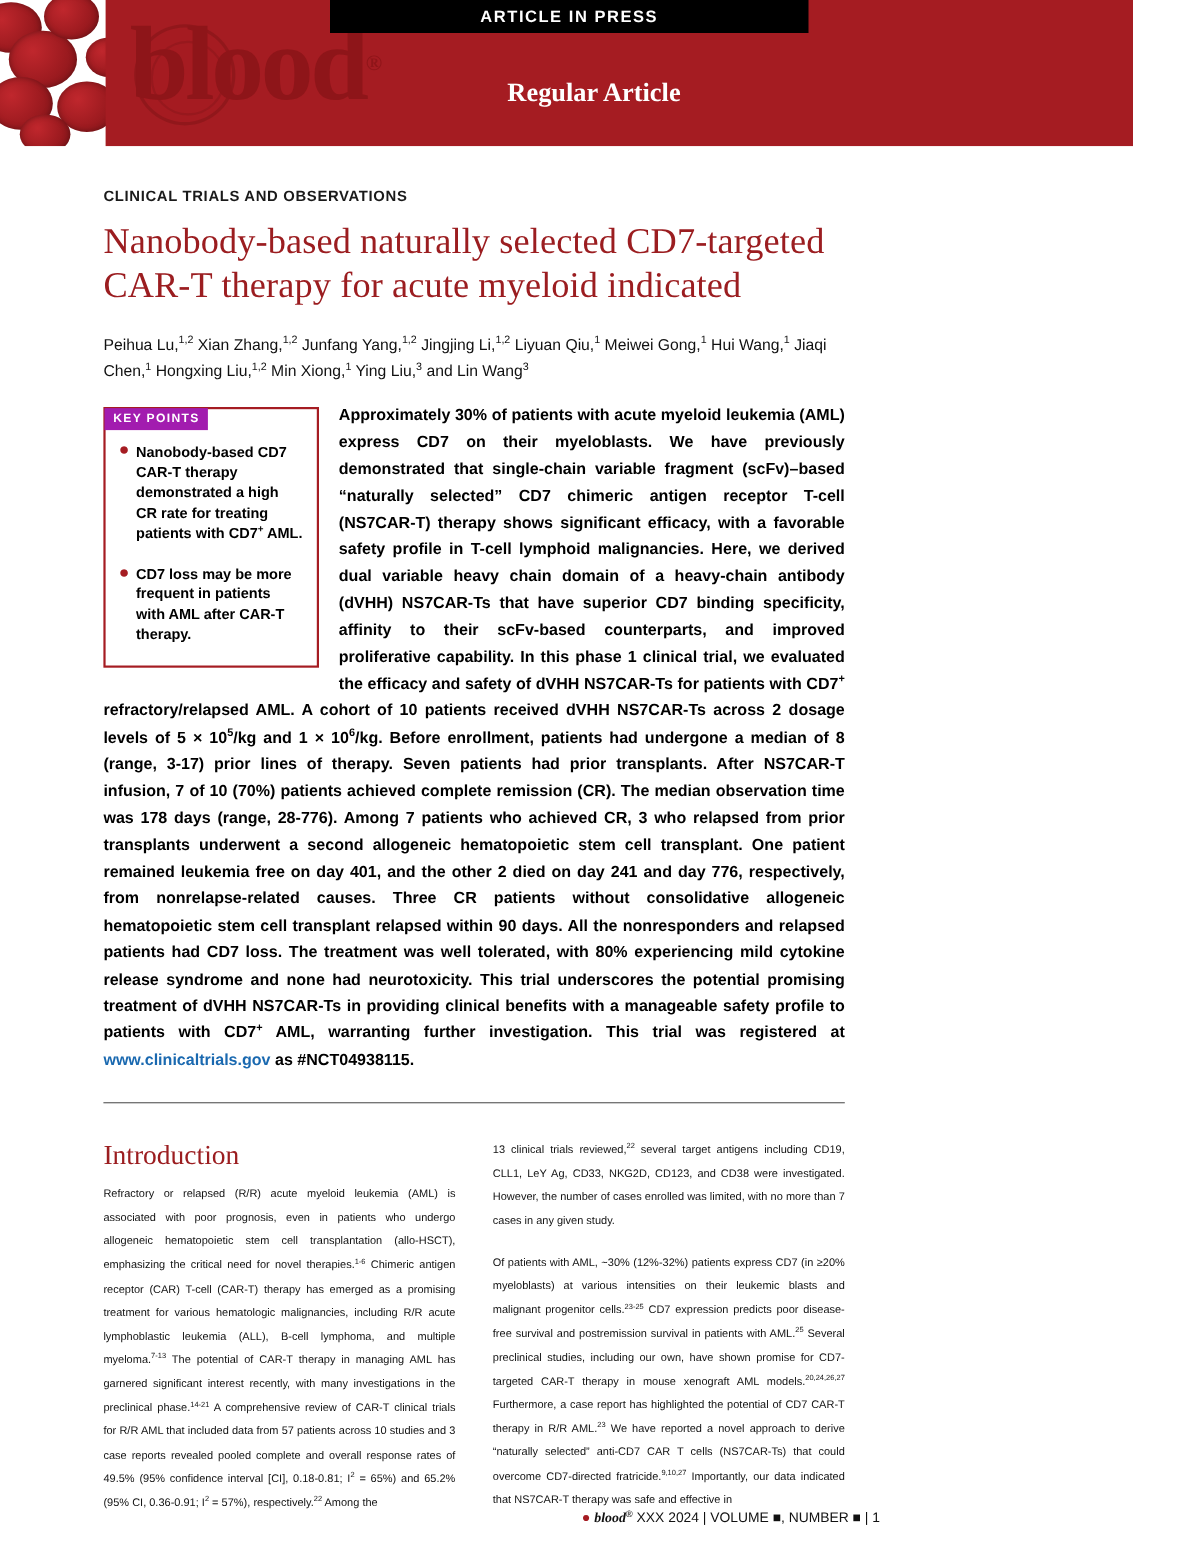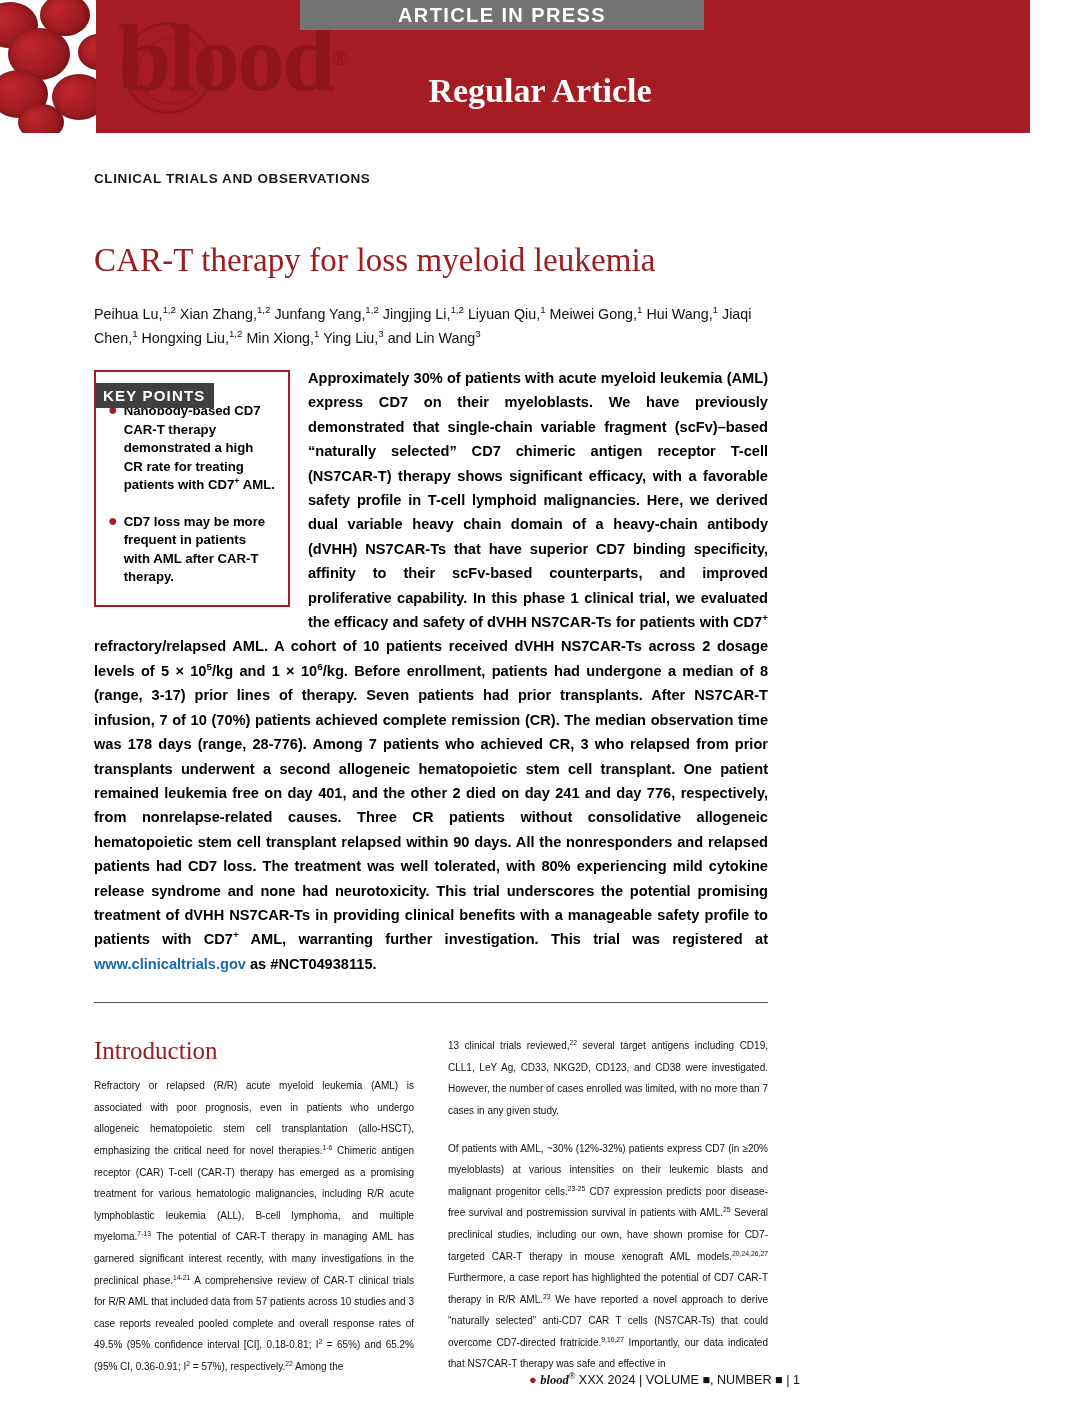--- a/index.html
+++ b/index.html
@@ -35,25 +35,25 @@
   }
   .red-band {
     position: absolute;
     left: 96px; top: 0;
     width: 934px; height: 133px;
     background: #a51c22;
   }
   .aip-bar {
     position: absolute;
     left: 300px; top: 0;
-    width: 404px; height: 30px;
-    background: #737373;
+    width: 435px; height: 30px;
+    background: #000000;
     color: #ffffff;
     font-weight: bold;
-    font-size: 20px;
+    font-size: 15px;
     letter-spacing: 1.4px;
     display: flex; align-items: center; justify-content: center;
   }
   .blood-logo {
     position: absolute;
     left: 118px; top: 10px;
     font-family: "Liberation Serif", serif;
     font-size: 96px;
     line-height: 96px;
     color: #8e1519;
@@ -75,21 +75,21 @@
     left: 12px; top: 12px;
     width: 64px; height: 64px;
     border-radius: 50%;
     border: 2px solid rgba(130,20,24,0.4);
   }
   .regular-article {
     position: absolute;
     left: 0; right: 0; top: 72px;
     text-align: center;
     color: #ffffff;
-    font-size: 34px;
+    font-size: 24px;
     font-weight: bold;
     font-family: "Liberation Serif", serif;
   }
 
   
   .page {
     position: absolute;
     left: 0; top: 133px;
     width: 860px;
     padding: 38px 92px 0 94px;
@@ -130,29 +130,29 @@
   .abstract-wrap { position: relative; }
   .keypoints {
     float: left;
     width: 196px;
     border: 2px solid #a51c22;
     margin: 4px 18px 8px 0;
     background: #fff;
     position: relative;
   }
   .kp-header {
-    background: #404040;
+    background: #a21caf;
     color: #fff;
-    font-size: 15px;
+    font-size: 11px;
     font-weight: bold;
     letter-spacing: 1.2px;
     padding: 4px 8px;
     display: inline-block;
     position: absolute;
-    top: -1px; left: -1px; margin-top: 12px;
+    top: -1px; left: -1px;
   }
   .kp-body { padding: 30px 12px 16px 12px; }
   .kp-item {
     display: flex;
     font-size: 13.2px;
     line-height: 18.5px;
     font-weight: bold;
     margin-bottom: 18px;
   }
   .kp-item:last-child { margin-bottom: 2px; }
@@ -242,22 +242,22 @@
   <div class="aip-bar">ARTICLE IN PRESS</div>
   <div class="regular-article">Regular Article</div>
 
 </div>
 
 <div class="page">
 
   <div class="section-label">CLINICAL TRIALS AND OBSERVATIONS</div>
 
   <h1 class="title">
-    <br>
-    <span>CAR-T therapy for loss myeloid leukemia</span>
+    <span>Nanobody-based naturally selected CD7-targeted</span><br>
+    <span>CAR-T therapy for acute myeloid indicated</span>
   </h1>
 
   <div class="authors">Peihua Lu,<sup>1,2</sup> Xian Zhang,<sup>1,2</sup> Junfang Yang,<sup>1,2</sup> Jingjing Li,<sup>1,2</sup> Liyuan Qiu,<sup>1</sup> Meiwei Gong,<sup>1</sup> Hui Wang,<sup>1</sup> Jiaqi Chen,<sup>1</sup> Hongxing Liu,<sup>1,2</sup> Min Xiong,<sup>1</sup> Ying Liu,<sup>3</sup> and Lin Wang<sup>3</sup></div>
 
   <div class="abstract-wrap">
     <div class="keypoints">
       <div class="kp-header">KEY POINTS</div>
       <div class="kp-body">
         <div class="kp-item">
           <span class="kp-bullet">●</span>

